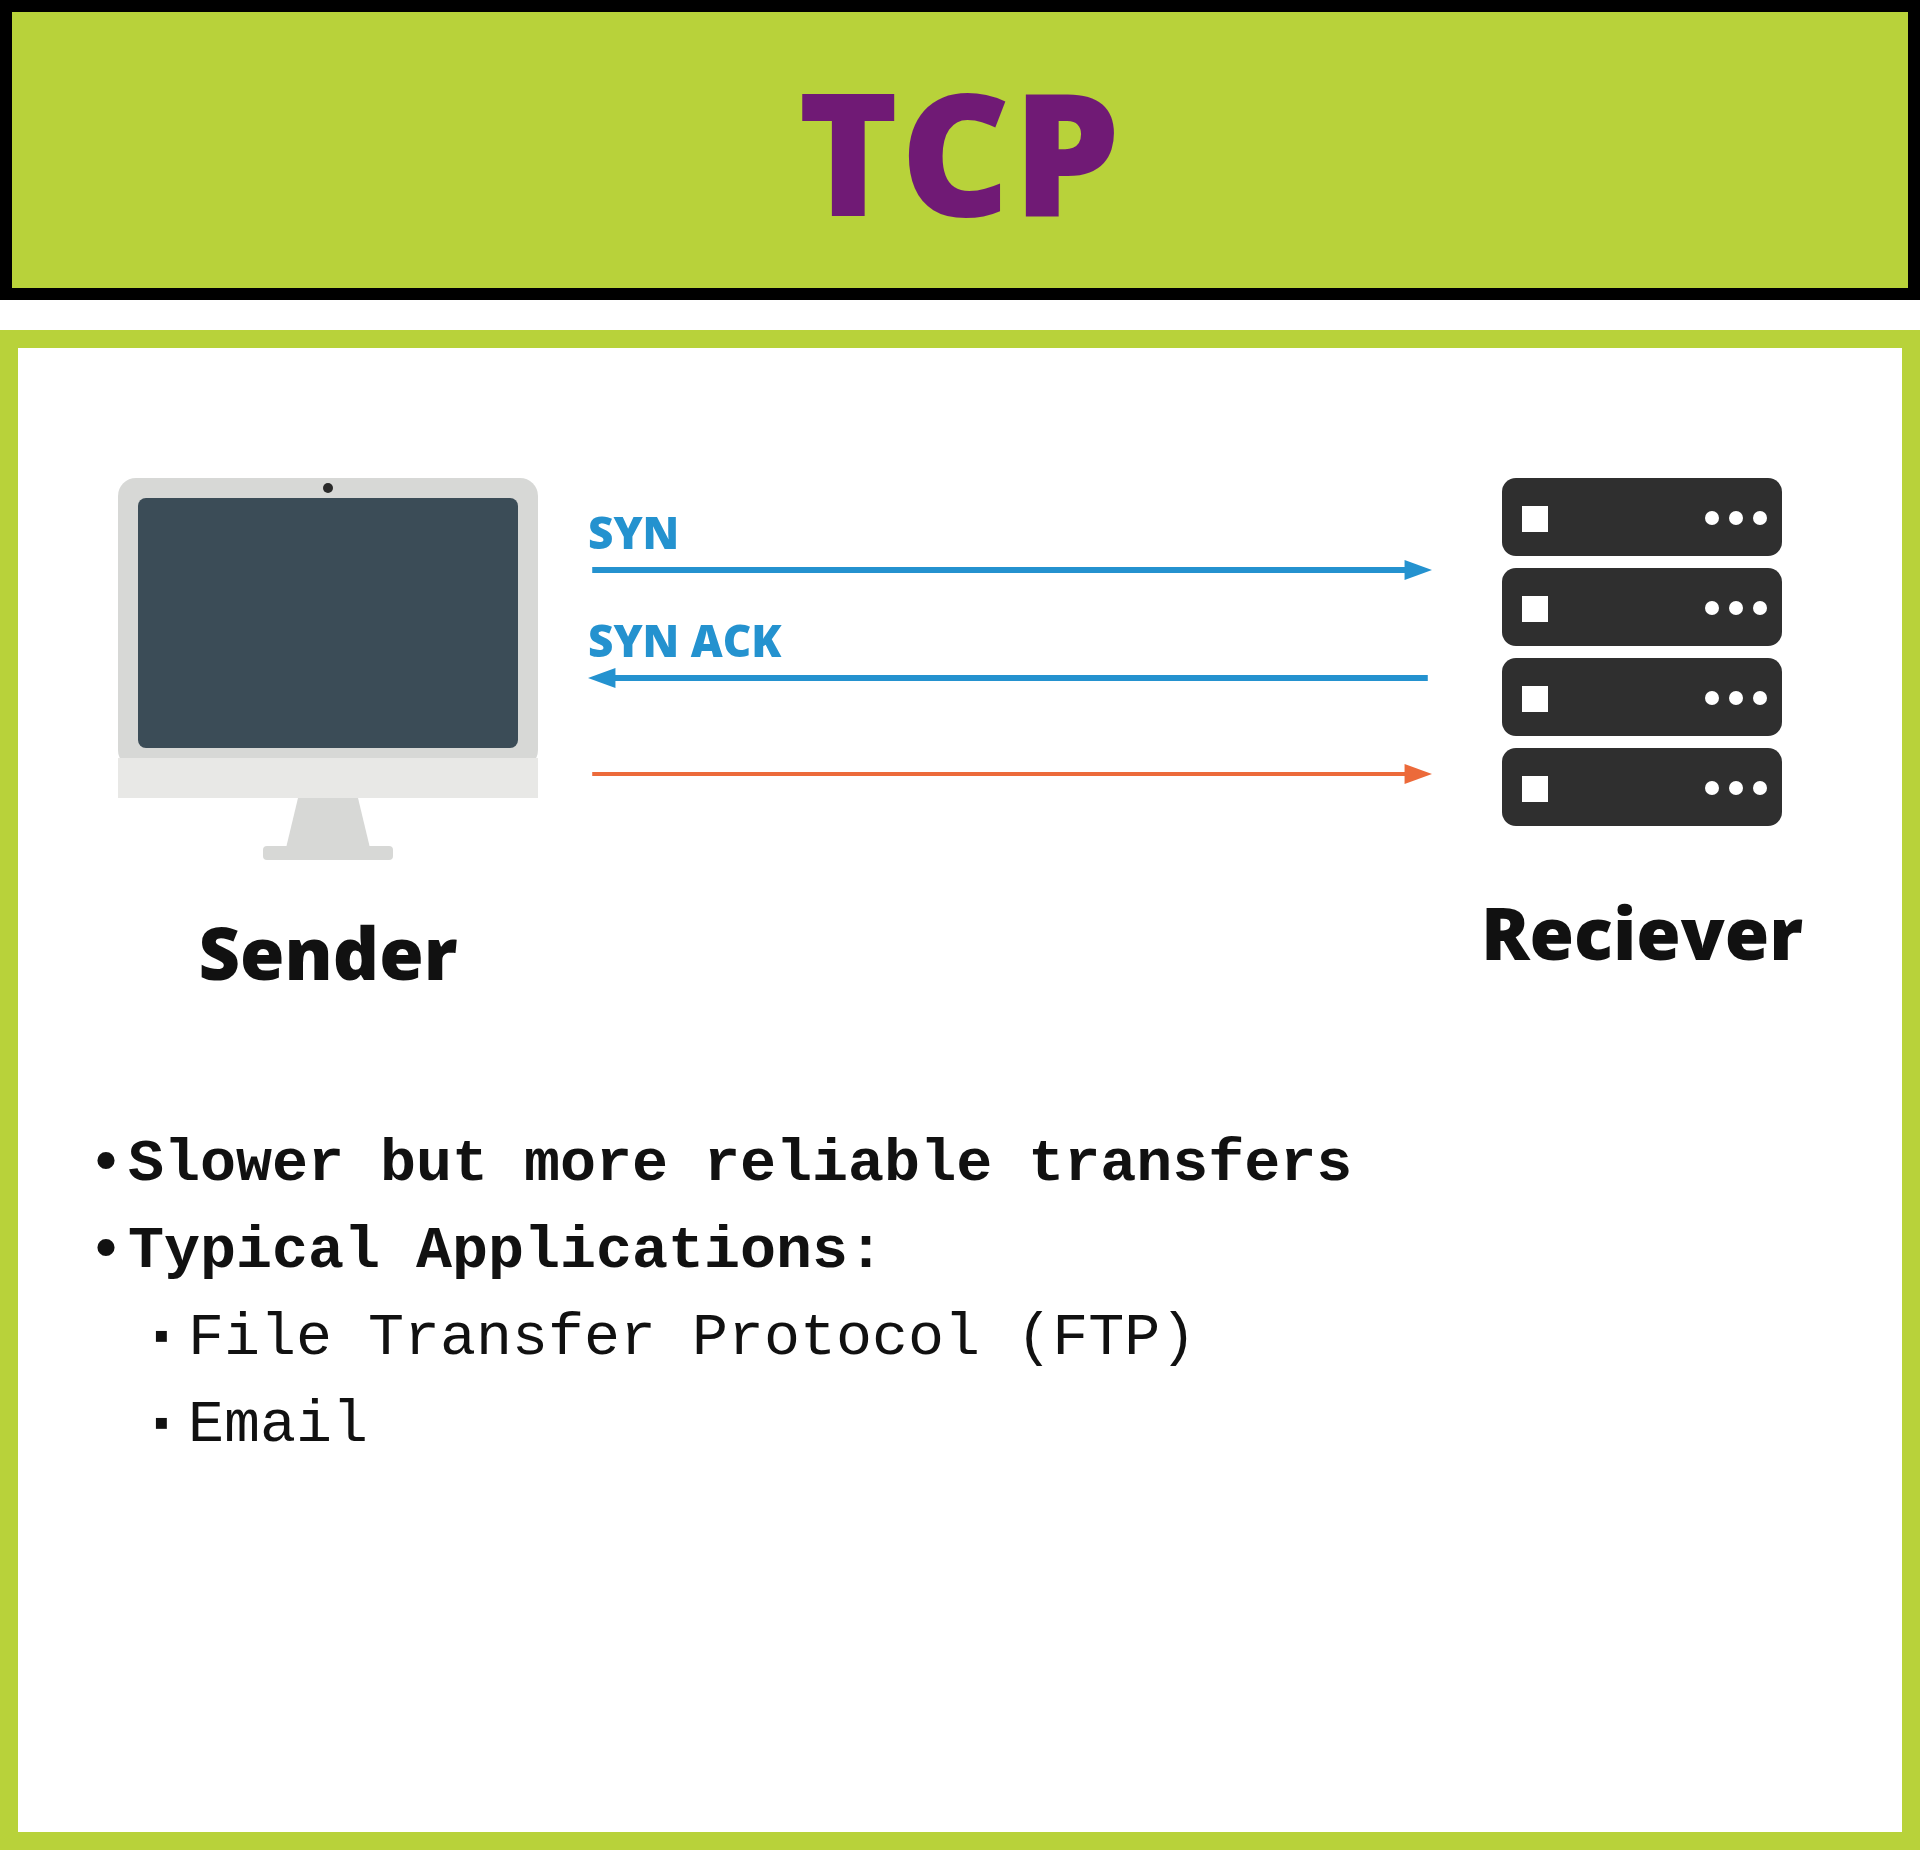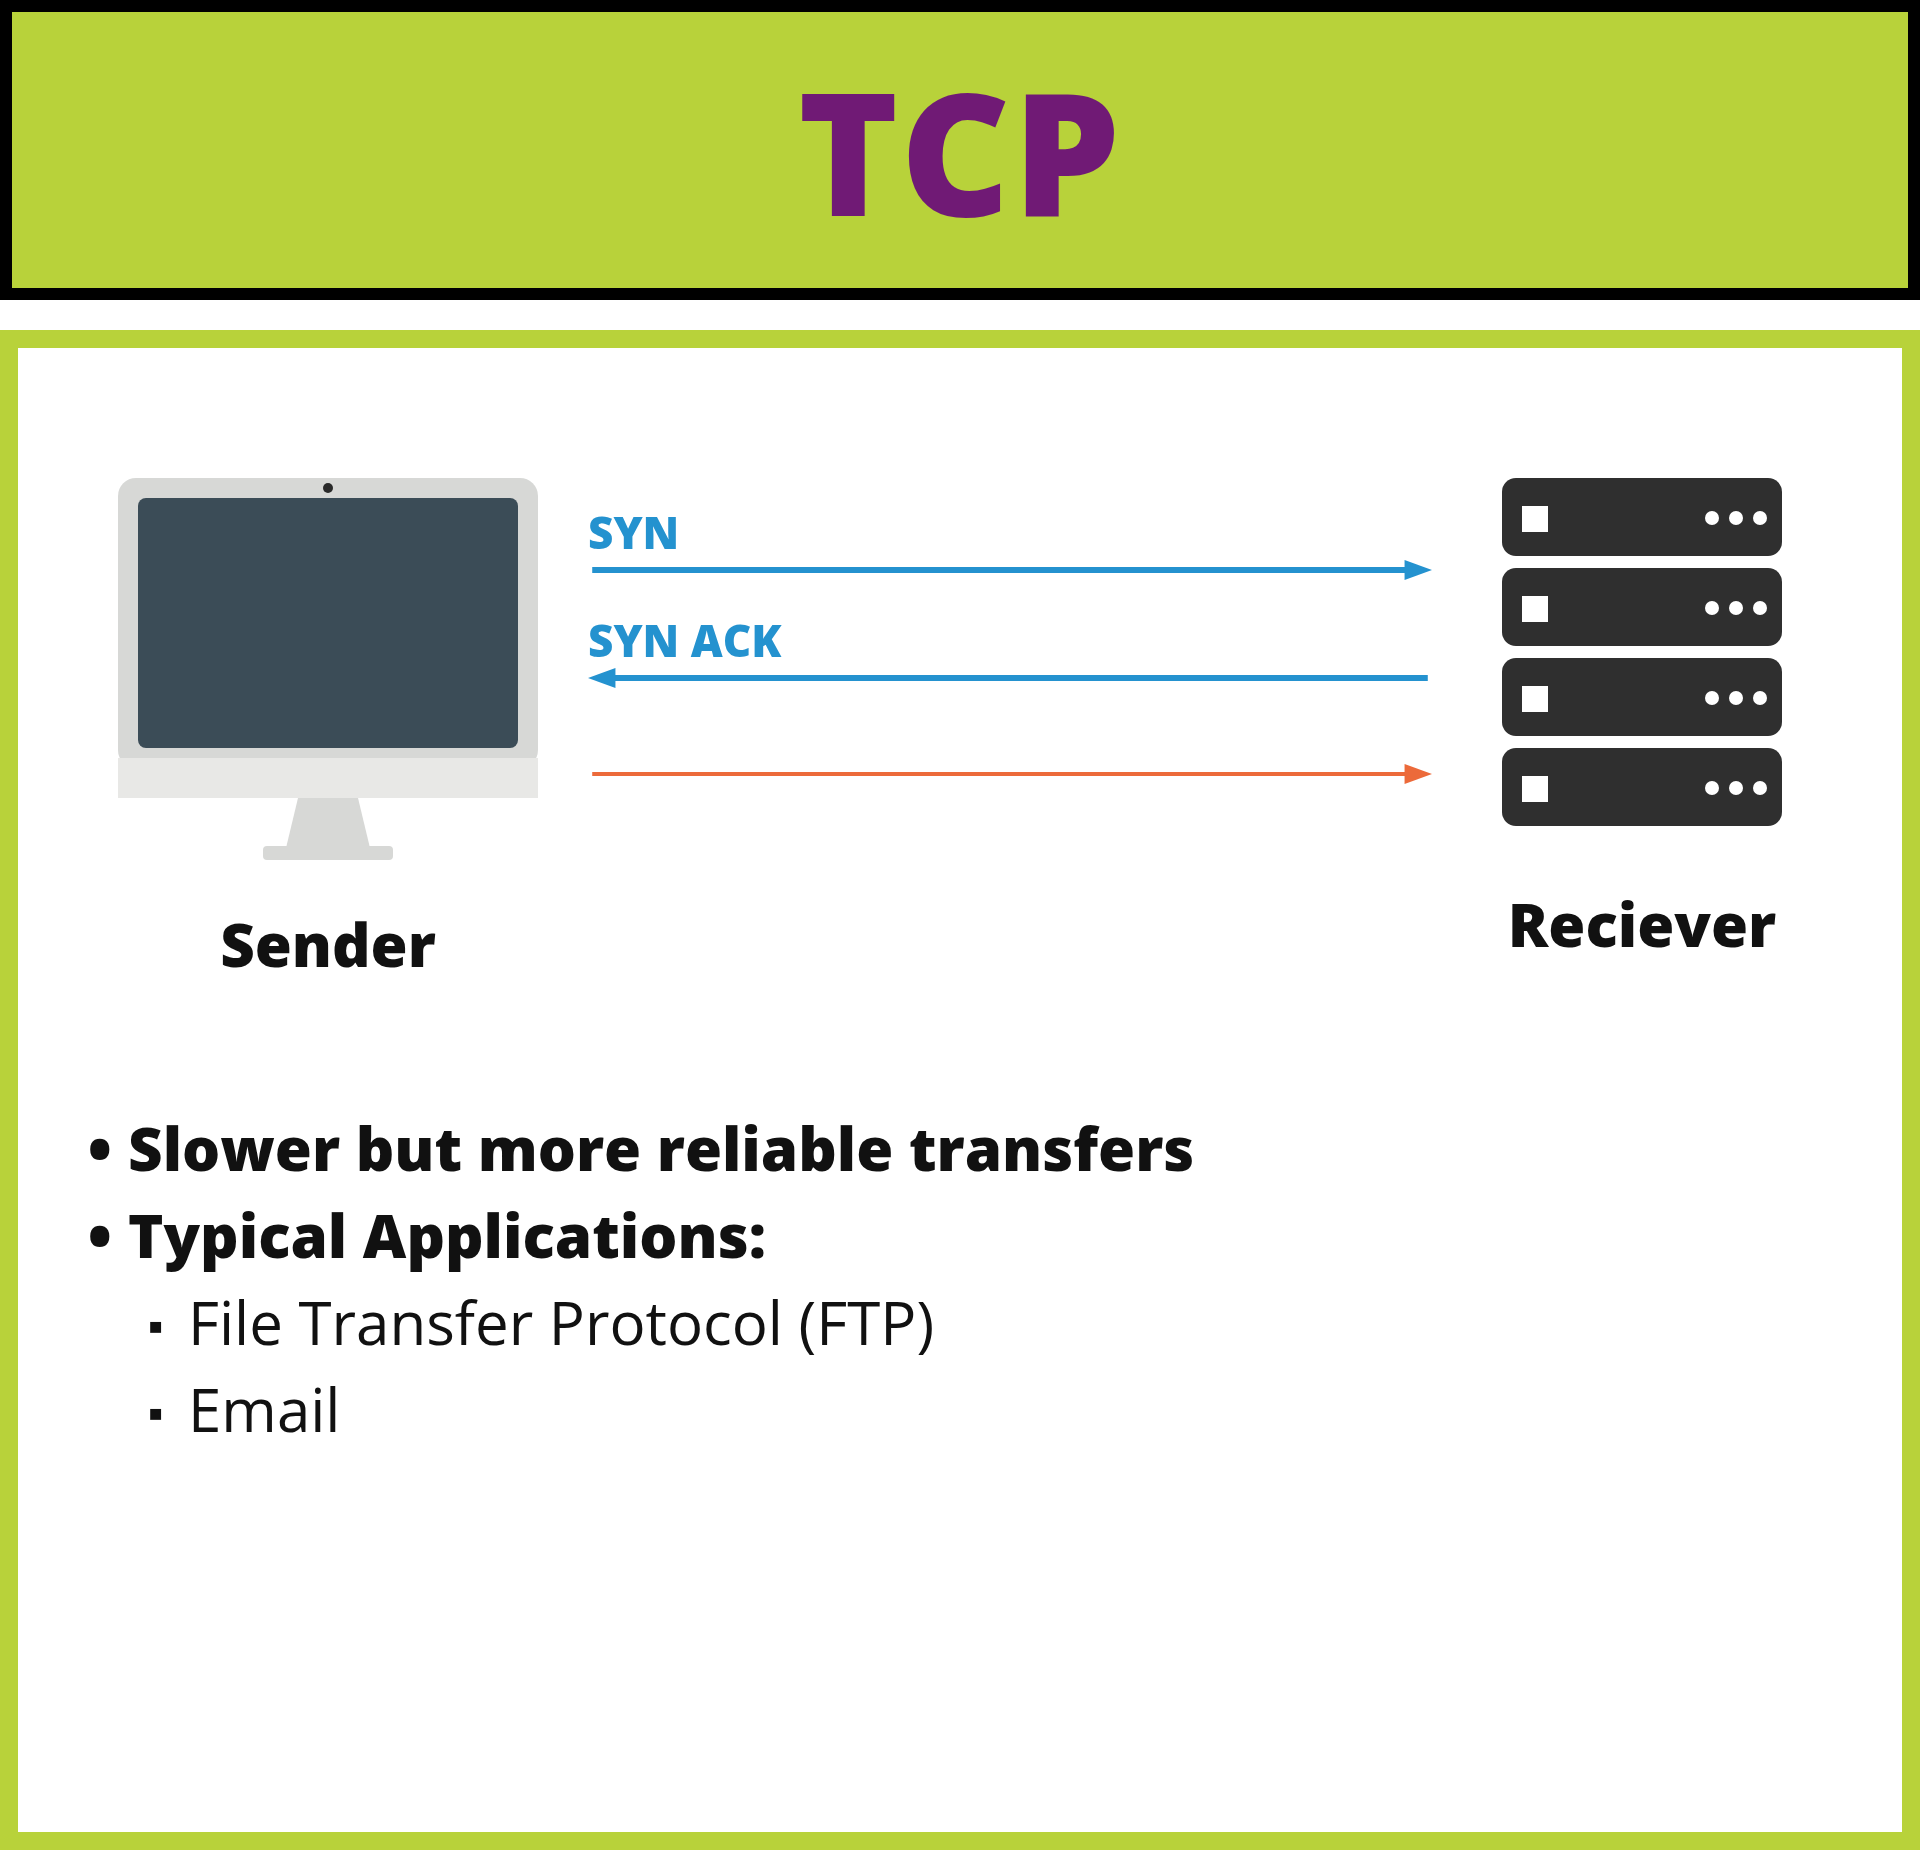--- a/index.html
+++ b/index.html
@@ -52,21 +52,21 @@
     width: 380px;
     text-align: center;
   }
   .arrows-col {
     flex: 1;
     padding: 40px 20px 0 20px;
   }
 
   .node-label {
     font-weight: 800;
-    font-size: 60px;
+    font-size: 72px;
     margin-top: 30px;
     color: #111;
   }
 
   
   .monitor-icon { display:inline-block; }
 
   
   .server-icon { display:inline-block; }
 
@@ -92,20 +92,21 @@
   .blue { color: #2492cf; }
   .orange { color: #ec6a3a; }
 
   
   .bullets {
     margin-top: 120px;
     padding-left: 40px;
     font-size: 60px;
     line-height: 1.45;
     color: #111;
+    font-family: Liberation Mono, monospace;
   }
   .bullets .main { font-weight: 800; }
   .bullets .main::before {
     content: "•";
     display: inline-block;
     width: 40px;
     margin-left: -40px;
     font-weight: 800;
   }
   .bullets .sub {

